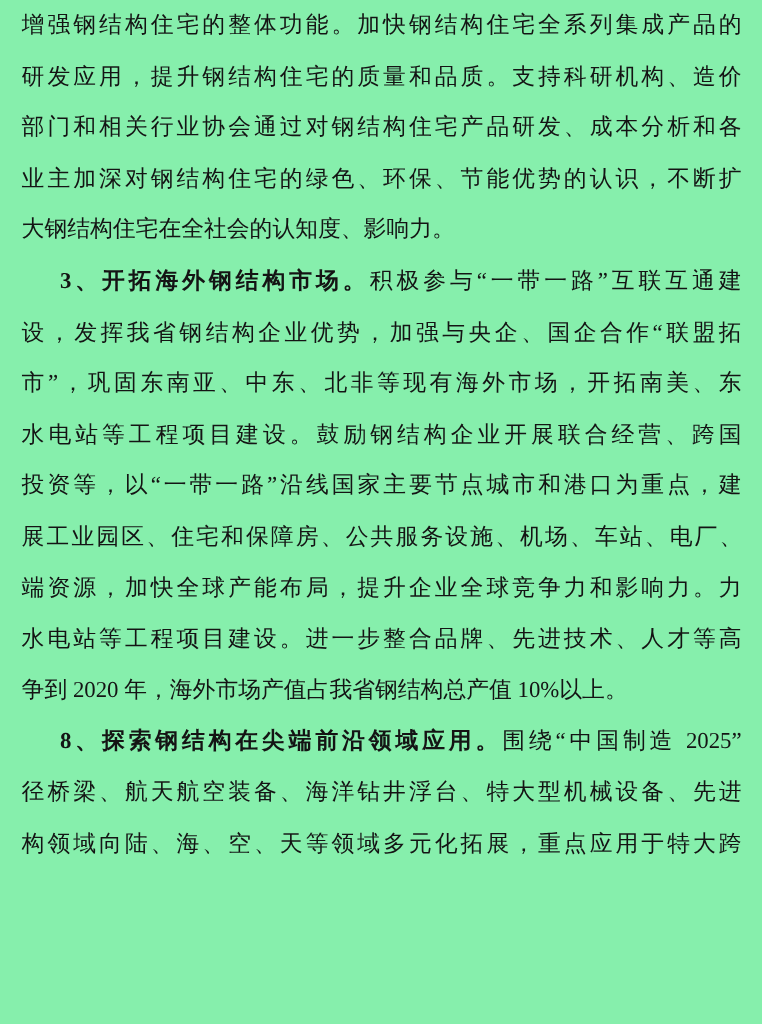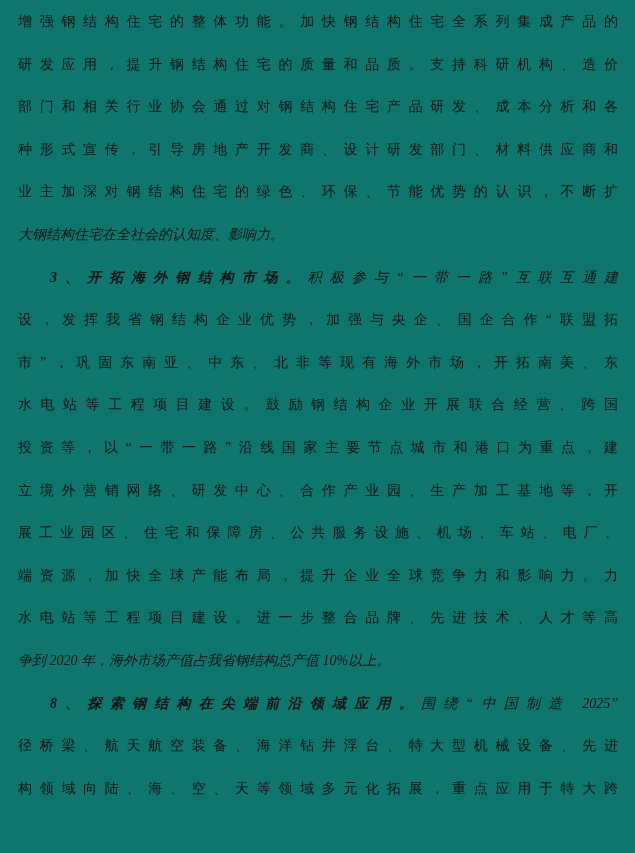--- a/index.html
+++ b/index.html
@@ -10,64 +10,60 @@
   body {
     width: 635px;
     height: 853px;
     overflow: hidden;
   }
   .page {
     box-sizing: border-box;
     width: 635px;
     height: 853px;
     padding: 1px 17px 0 18px;
-    background: #0f766e;
+    background: #86efac;
     color: #141414;
     font-family: "Liberation Serif", "DejaVu Serif", serif;
-    font-size: 14px;
+    font-size: 19px;
   }
   .line {
     height: 42.6px;
     line-height: 42.6px;
     text-align: justify;
     text-align-last: justify;
     overflow: hidden;
     white-space: normal;
   }
   .line.end {
     text-align-last: left;
-    font-style: italic;
   }
   .line.indent {
     text-indent: 32px;
-    font-style: italic;
   }
   .line.tight {
     letter-spacing: -0.6px;
   }
   .b {
     font-weight: bold;
   }
 </style>
 </head>
 <body>
 
 <div class="page">
   <div class="line"><span>增强钢结构住宅的整体功能。加快钢结构住宅全系列集成产品的</span></div>
   <div class="line"><span>研发应用，提升钢结构住宅的质量和品质。支持科研机构、造价</span></div>
   <div class="line"><span>部门和相关行业协会通过对钢结构住宅产品研发、成本分析和各</span></div>
-  <div class="line"><span>种形式宣传，引导房地产开发商、设计研发部门、材料供应商和</span></div>
   <div class="line"><span>业主加深对钢结构住宅的绿色、环保、节能优势的认识，不断扩</span></div>
   <div class="line end"><span>大钢结构住宅在全社会的认知度、影响力。</span></div>
   <div class="line indent"><span class="b">3、开拓海外钢结构市场。</span><span>积极参与“一带一路”互联互通建</span></div>
   <div class="line"><span>设，发挥我省钢结构企业优势，加强与央企、国企合作“联盟拓</span></div>
   <div class="line"><span>市”，巩固东南亚、中东、北非等现有海外市场，开拓南美、东</span></div>
   <div class="line"><span>水电站等工程项目建设。鼓励钢结构企业开展联合经营、跨国</span></div>
   <div class="line"><span>投资等，以“一带一路”沿线国家主要节点城市和港口为重点，建</span></div>
-  <div class="line"><span>立境外营销网络、研发中心、合作产业园、生产加工基地等，开</span></div>
   <div class="line tight"><span>展工业园区、住宅和保障房、公共服务设施、机场、车站、电厂、</span></div>
   <div class="line"><span>端资源，加快全球产能布局，提升企业全球竞争力和影响力。力</span></div>
   <div class="line"><span>水电站等工程项目建设。进一步整合品牌、先进技术、人才等高</span></div>
   <div class="line end"><span>争到 2020 年，海外市场产值占我省钢结构总产值 10%以上。</span></div>
   <div class="line indent"><span class="b">8、探索钢结构在尖端前沿领域应用。</span><span>围绕“中国制造 2025”</span></div>
   <div class="line"><span>径桥梁、航天航空装备、海洋钻井浮台、特大型机械设备、先进</span></div>
   <div class="line"><span>构领域向陆、海、空、天等领域多元化拓展，重点应用于特大跨</span></div>
 </div>
 
 </body></html>

